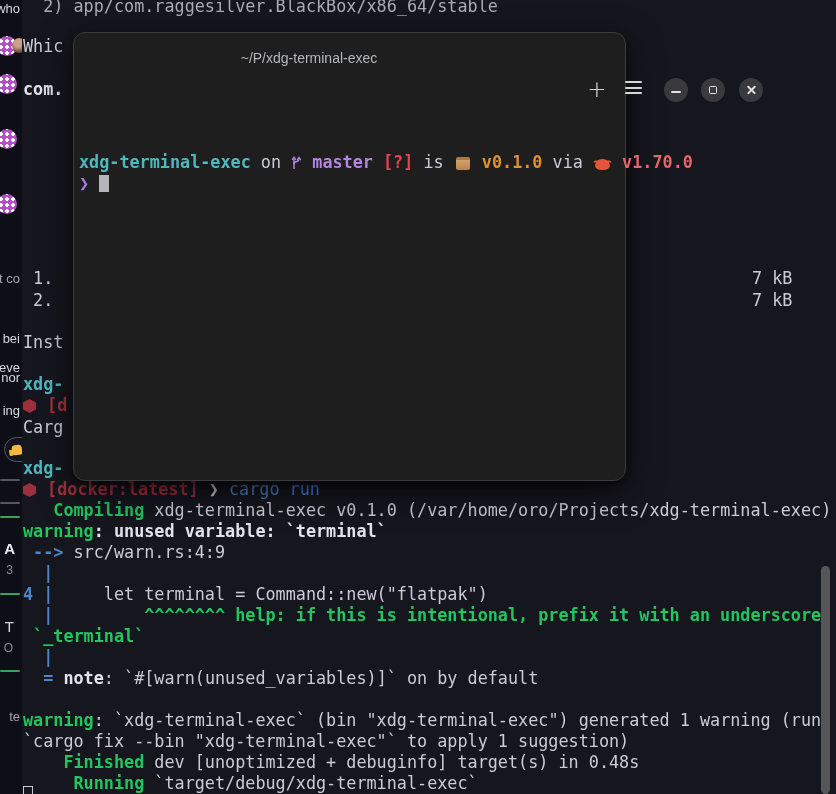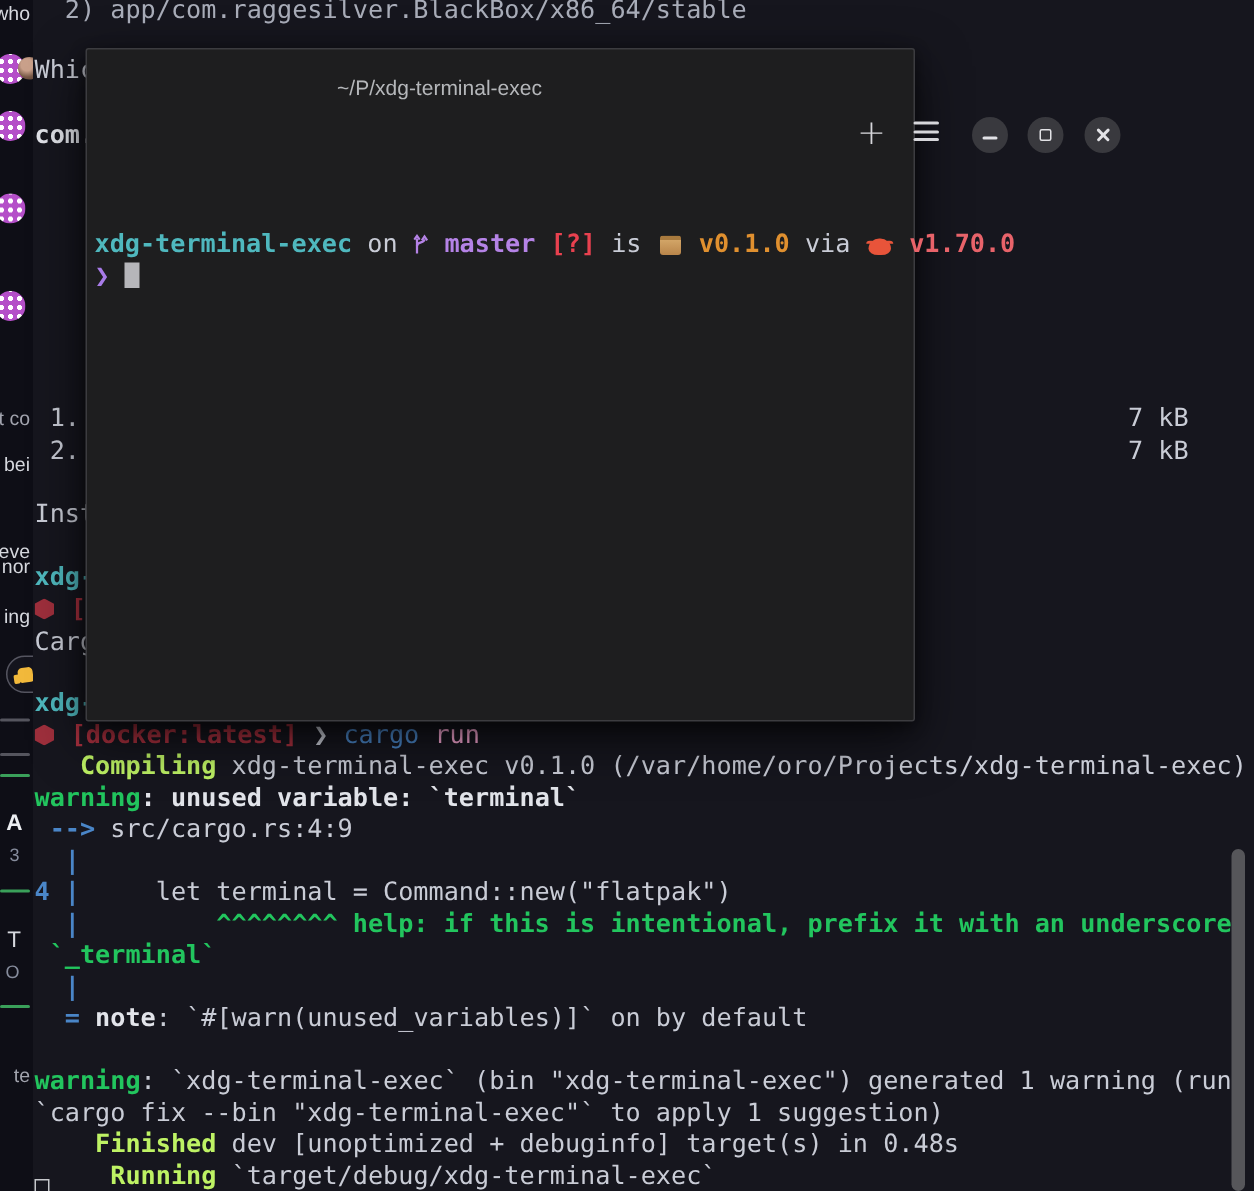--- a/index.html
+++ b/index.html
@@ -37,38 +37,38 @@
   .fg{color:#c9ccd6;}
   .dim{color:#a9adb9;}
   .white{color:#e2e4ea;}
   .teal{color:#4fb8be;}
   .purple{color:#b583e6;}
   .red{color:#e8414f;}
   .orange{color:#e0902f;}
   .salmon{color:#e8636a;}
   .violet{color:#a87be8;}
   .blue{color:#4a86c8;}
-  .cyan{color:#f9a8d4;}
-  .green{color:#bef264;}
+  .cyan{color:#3b82f6;}
+  .green{color:#22c55e;}
   .yellow{color:#22c55e;}
   .dockred{color:#a8303e;}
   .icon{display:inline-block;vertical-align:-2px;}
   .i-hexagon{width:13px;height:14px;background:#9e2f3c;margin-right:1px;
       clip-path:polygon(50% 0,100% 25%,100% 75%,50% 100%,0 75%,0 25%);}
   .i-package{width:14px;height:13px;background:linear-gradient(#d2a567,#b9854a);
       border-top:3px solid #a87a3e;border-radius:2px;box-sizing:border-box;margin:0 2px;}
   .i-crab{width:15px;height:11px;background:#e8543a;border-radius:50% 50% 45% 45%/65% 65% 40% 40%;
       margin:0 2px;box-shadow:-6px -3px 0 -4.5px #e8543a,6px -3px 0 -4.5px #e8543a;}
   .cursor-block{display:inline-block;width:10px;height:17px;background:#b6b6ba;vertical-align:-3px;margin-left:10px;}
   .hollow-cursor{position:absolute;left:1px;top:786px;width:10px;height:12px;border:1.5px solid #c6c8cc;box-sizing:border-box;}
   .scrollbar-thumb{position:absolute;left:799px;top:566px;width:9px;height:228px;background:#56565a;border-radius:5px;}
 
   
-  .float-win{position:absolute;left:57px;top:32px;width:553px;height:449px;background:#1e1e1f;
-      border:1px solid #3c3c40;border-radius:2px;box-sizing:border-box;z-index:10;
+  .float-win{position:absolute;left:73px;top:32px;width:553px;height:449px;background:#1e1e1f;
+      border:1px solid #3c3c40;border-radius:12px;box-sizing:border-box;z-index:10;
       box-shadow:0 12px 34px rgba(0,0,0,.62),0 3px 10px rgba(0,0,0,.45);}
   .headerbar{position:absolute;left:0;top:0;width:100%;height:52px;}
   .win-title{position:absolute;left:0;top:17px;width:470px;text-align:center;
       font-family:"Liberation Sans","DejaVu Sans",sans-serif;font-size:14px;color:#b5b7ba;}
   .hb-btn{position:absolute;top:45px;border:none;background:transparent;padding:0;cursor:default;}
   .btn-newtab{left:511px;top:42px;font-family:"DejaVu Sans",sans-serif;font-size:23px;font-weight:300;
       color:#d6d6da;line-height:24px;width:24px;height:28px;text-align:center;}
   .btn-menu{left:551px;top:48px;width:17px;height:14px;}
   .btn-menu .bar{display:block;width:17px;height:2px;background:#d6d6da;border-radius:1px;margin-bottom:3.5px;}
   .circle-btn{width:24px;height:24px;border-radius:50%;background:#39393e;top:45px;position:absolute;}
@@ -90,21 +90,21 @@
 <div class="screen">
 
   <aside class="chat-strip" id="chat-strip">
       <div class="avatar" style="top: 36px;"></div>
       <div class="avatar" style="top: 74px;"></div>
       <div class="avatar" style="top: 129px;"></div>
       <div class="avatar" style="top: 194px;"></div>
       <div class="avatar-photo" style="top: 38px;"></div>
       <div class="frag f-light" style="top: 1px; right: 2px;">who</div>
       <div class="frag f-dim" style="top: 271px; right: 2px;">t co</div>
-      <div class="frag f-light" style="top: 302px; right: 2px; margin-left: 12px;">bei</div>
+      <div class="frag f-light" style="top: 331px; right: 2px; margin-left: 12px;">bei</div>
       <div class="frag f-light" style="top: 360px; right: 2px;">eve</div>
       <div class="frag f-light" style="top: 370px; right: 2px;">nor</div>
       <div class="frag f-light" style="top: 403px; right: 2px;">ing</div>
       <div class="frag f-bold" style="top: 540px; right: 7px;">A</div>
       <div class="frag f-dim2" style="top: 563px; right: 9px;">3</div>
       <div class="frag f-light2" style="top: 618px; right: 8px;">T</div>
       <div class="frag f-dim2" style="top: 641px; right: 9px;">O</div>
       <div class="frag f-dim" style="top: 709px; right: 2px;">te</div>
       <div class="frag f-dim" style="top: 794px; right: 2px; font-weight: bold;">e a</div>
       <div class="divider gray" style="top: 479px;"></div>
@@ -127,21 +127,21 @@
         <div class="term-line" style="left: 1px; top: 290px;"><span class="fg"> 2.</span></div>
         <div class="term-line" style="left: 730px; top: 290px;"><span class="fg">7 kB</span></div>
         <div class="term-line" style="left: 1px; top: 332px;"><span class="fg">Inst</span></div>
         <div class="term-line" style="left: 1px; top: 374px;"><span class="teal b">xdg-</span></div>
         <div class="term-line" style="left: 1px; top: 395px;"><span class="icon i-hexagon"></span><span class="dockred b"> [d</span></div>
         <div class="term-line" style="left: 1px; top: 417px;"><span class="fg">Carg</span></div>
         <div class="term-line" style="left: 1px; top: 458px;"><span class="teal b">xdg-</span></div>
         <div class="term-line" style="left: 1px; top: 479px;"><span class="icon i-hexagon"></span><span class="dockred b"> [docker:latest]</span><span class="fg"> ❯ </span><span class="blue">cargo</span><span class="cyan"> run</span></div>
         <div class="term-line" style="left: 1px; top: 500px;"><span class="green b">   Compiling</span><span class="fg"> xdg-terminal-exec v0.1.0 (/var/home/oro/Projects/xdg-terminal-exec)</span></div>
         <div class="term-line" style="left: 1px; top: 521px;"><span class="yellow b">warning</span><span class="white b">: unused variable: `terminal`</span></div>
-        <div class="term-line" style="left: 1px; top: 542px;"><span class="blue b"> --&gt; </span><span class="fg">src/cargo.rs:4:9</span></div>
+        <div class="term-line" style="left: 1px; top: 542px;"><span class="blue b"> --&gt; </span><span class="fg">src/warn.rs:4:9</span></div>
         <div class="term-line" style="left: 1px; top: 563px;"><span class="blue b">  |</span></div>
         <div class="term-line" style="left: 1px; top: 584px;"><span class="blue b">4 |</span><span class="fg">     let terminal = Command::new("flatpak")</span></div>
         <div class="term-line" style="left: 1px; top: 605px;"><span class="blue b">  |</span><span class="yellow b">         ^^^^^^^^ help: if this is intentional, prefix it with an underscore:</span></div>
         <div class="term-line" style="left: 1px; top: 626px;"><span class="yellow b"> `_terminal`</span></div>
         <div class="term-line" style="left: 1px; top: 647px;"><span class="blue b">  |</span></div>
         <div class="term-line" style="left: 1px; top: 668px;"><span class="blue b">  =</span><span class="white b"> note</span><span class="fg">: `#[warn(unused_variables)]` on by default</span></div>
         <div class="term-line" style="left: 1px; top: 710px;"><span class="yellow b">warning</span><span class="fg">: `xdg-terminal-exec` (bin "xdg-terminal-exec") generated 1 warning (run</span></div>
         <div class="term-line" style="left: 1px; top: 731px;"><span class="fg">`cargo fix --bin "xdg-terminal-exec"` to apply 1 suggestion)</span></div>
         <div class="term-line" style="left: 1px; top: 752px;"><span class="green b">    Finished</span><span class="fg"> dev [unoptimized + debuginfo] target(s) in 0.48s</span></div>
         <div class="term-line" style="left: 1px; top: 773px;"><span class="green b">     Running</span><span class="fg"> `target/debug/xdg-terminal-exec`</span></div>

